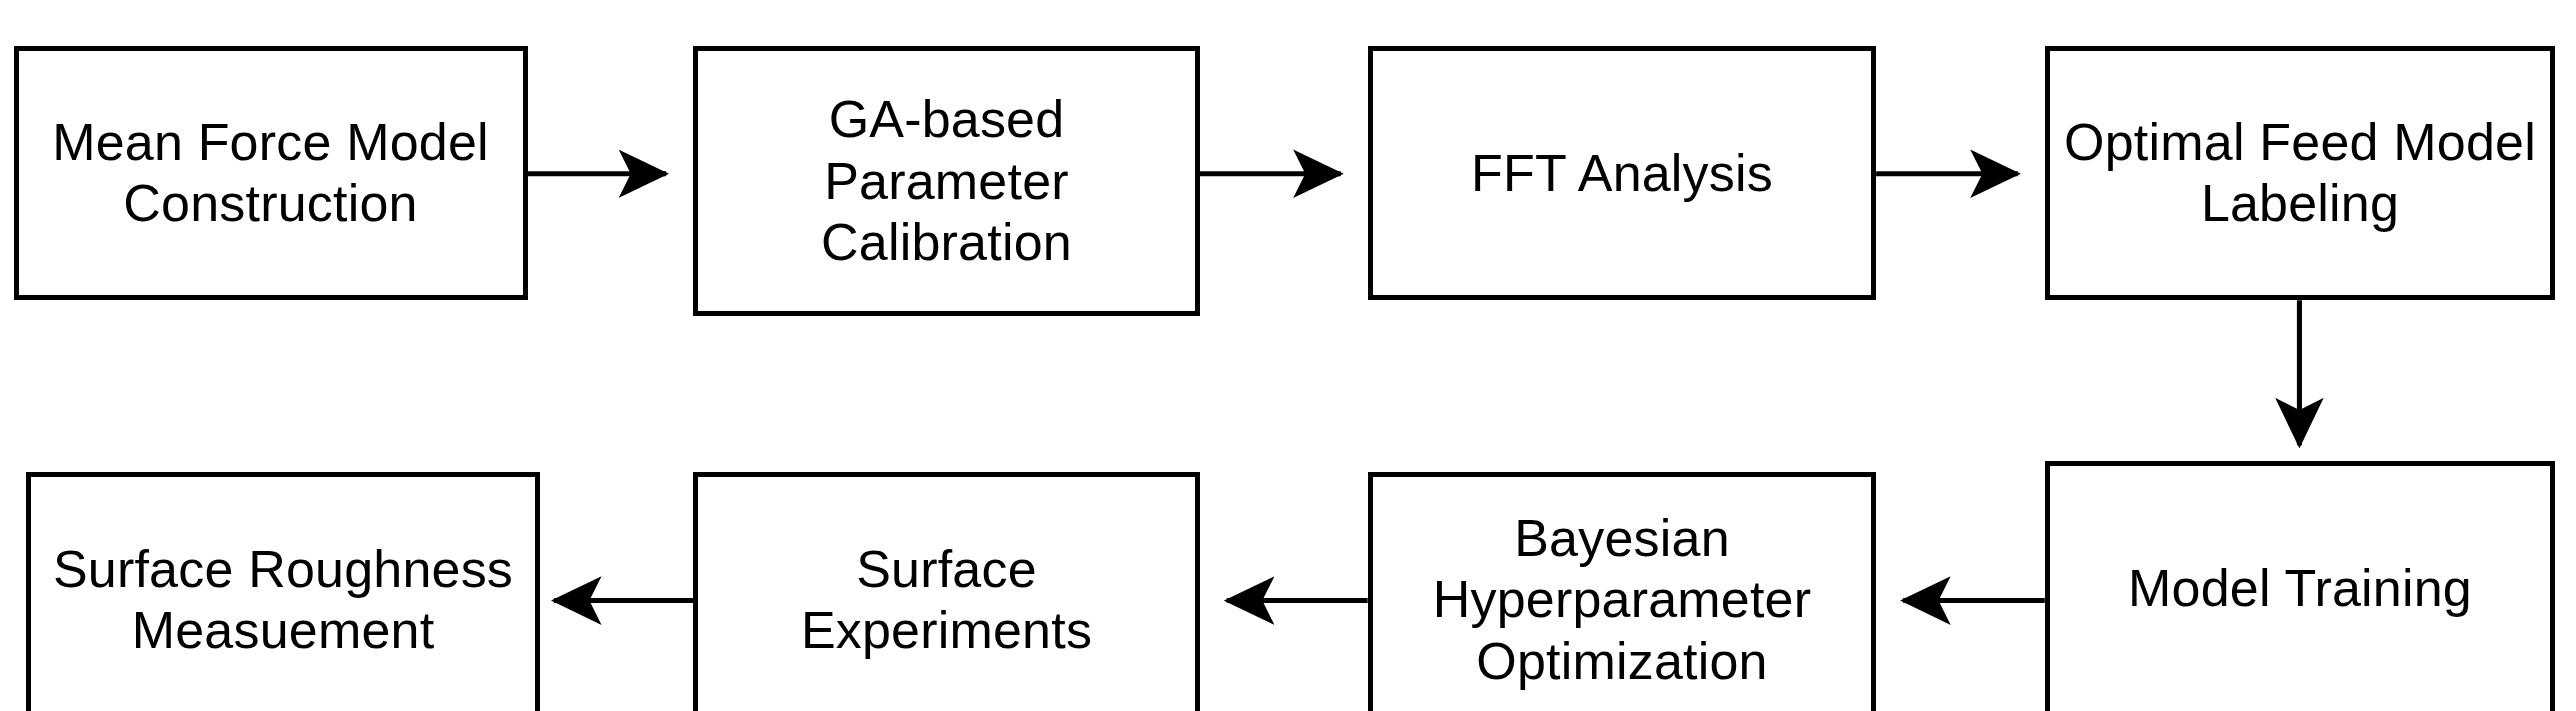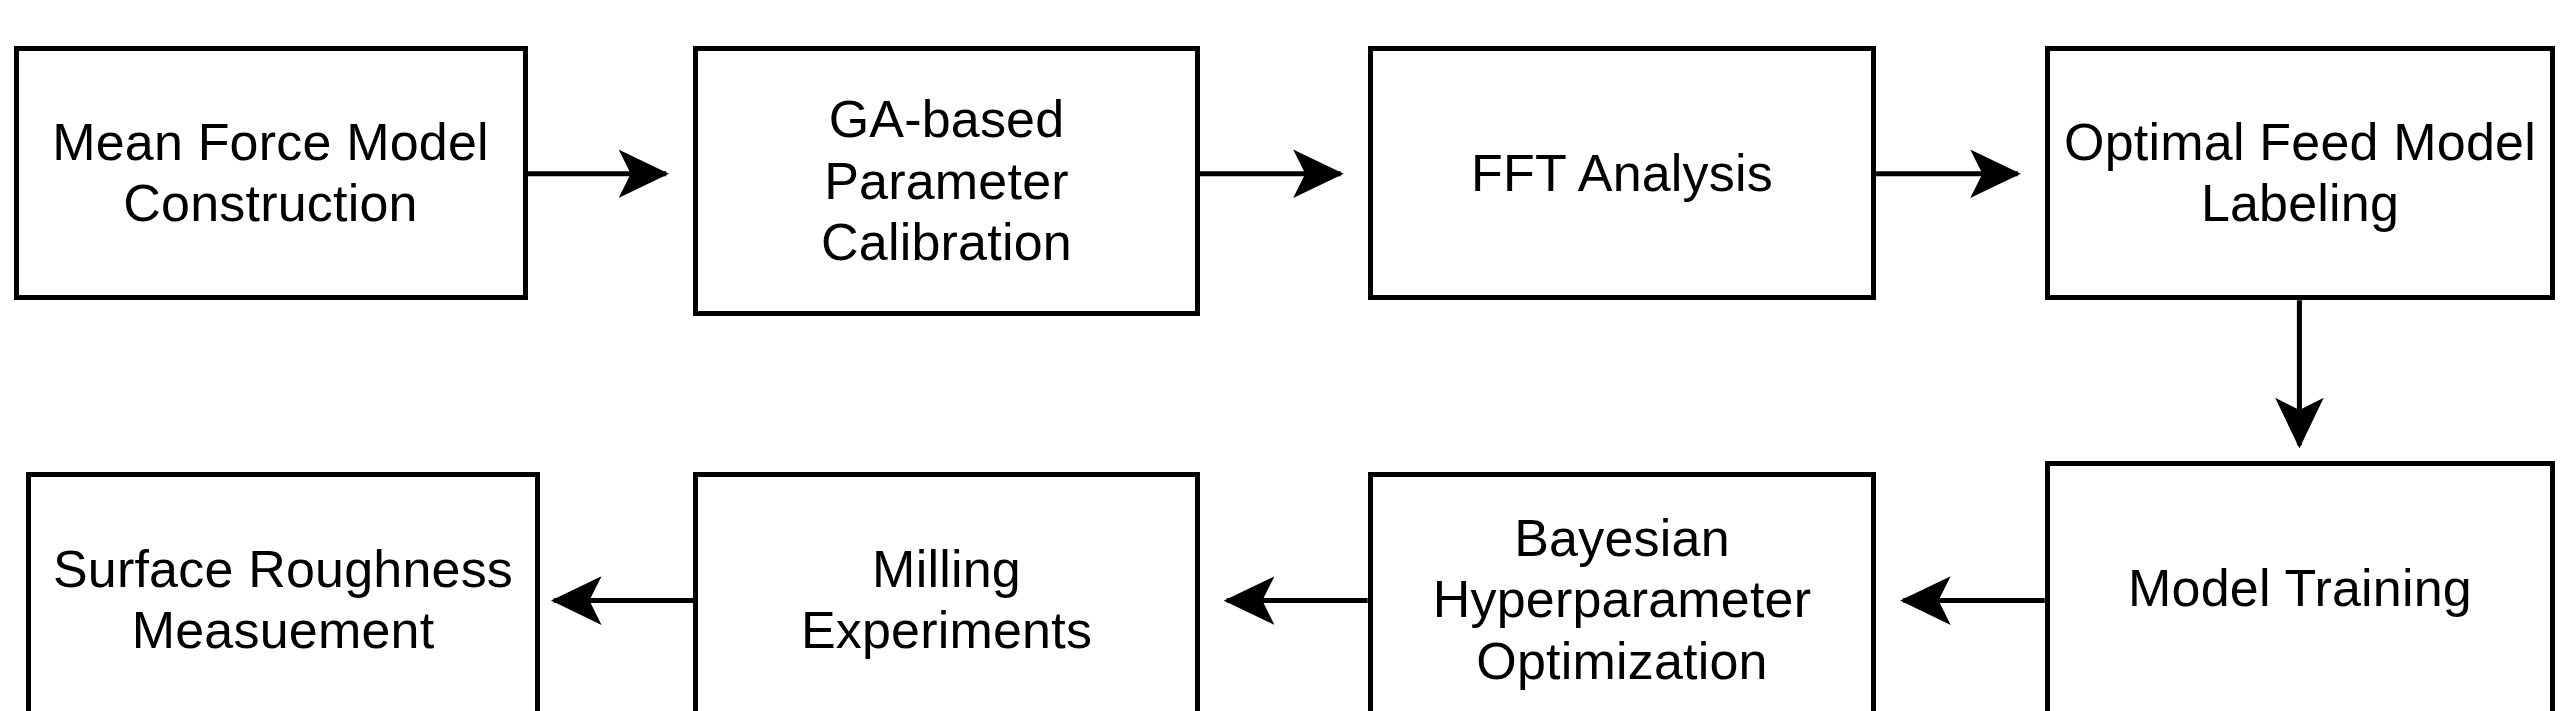--- a/index.html
+++ b/index.html
@@ -103,21 +103,21 @@
     <span class="label">Model Training</span>
   </div>
 
   <div class="node" style="left:1368px; top:440px; width:508px; height:256px;">
     <span class="label">Bayesian
 Hyperparameter
 Optimization</span>
   </div>
 
   <div class="node" style="left:693px; top:440px; width:507px; height:256px;">
-    <span class="label">Milling
+    <span class="label">Surface
 Experiments</span>
   </div>
 
   <div class="node" style="left:26px; top:440px; width:514px; height:256px;">
     <span class="label">Surface Roughness
 Measuement</span>
   </div>
 
 </div>
 

